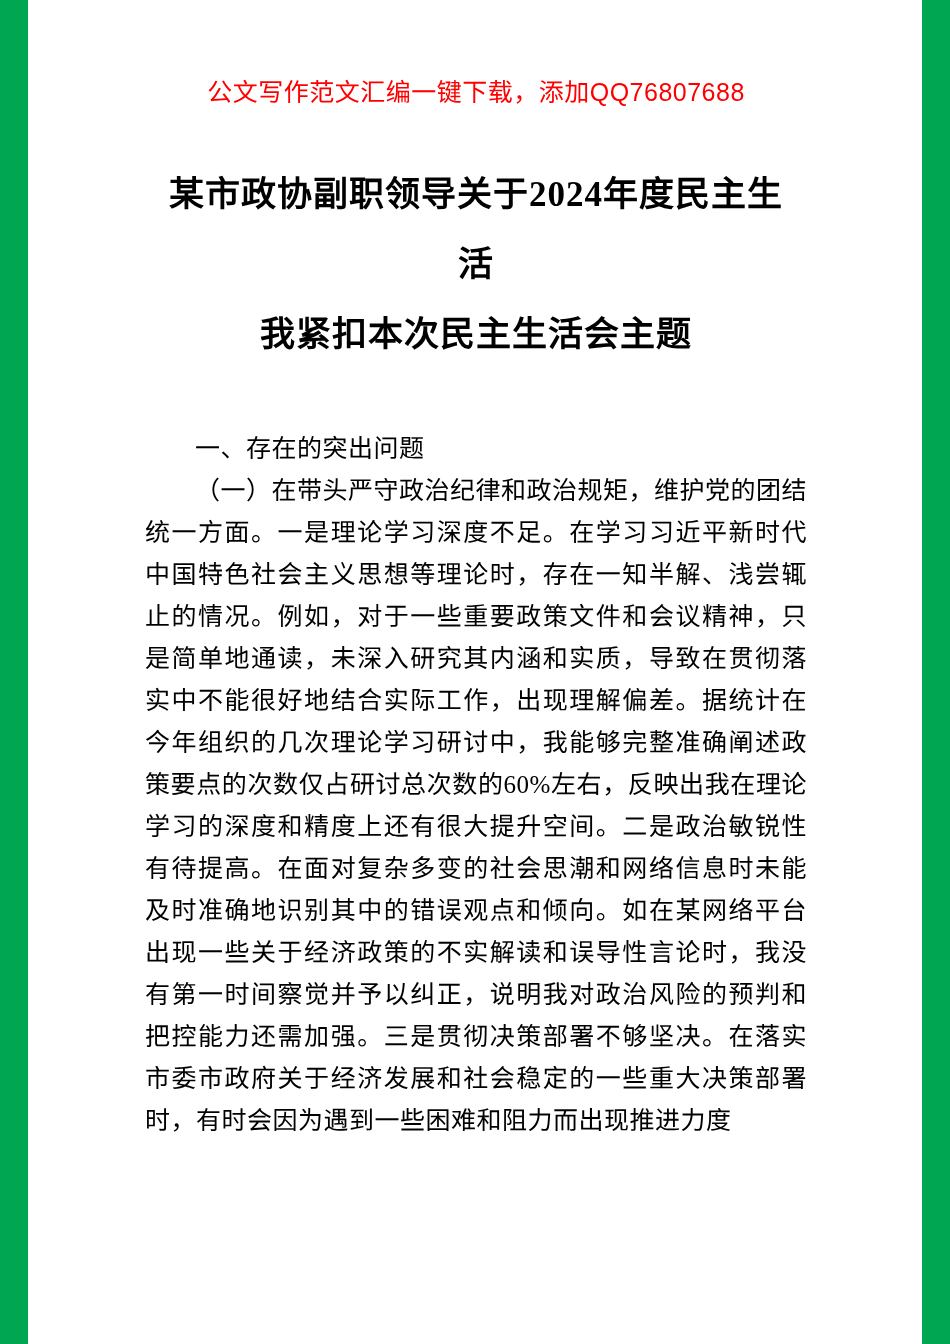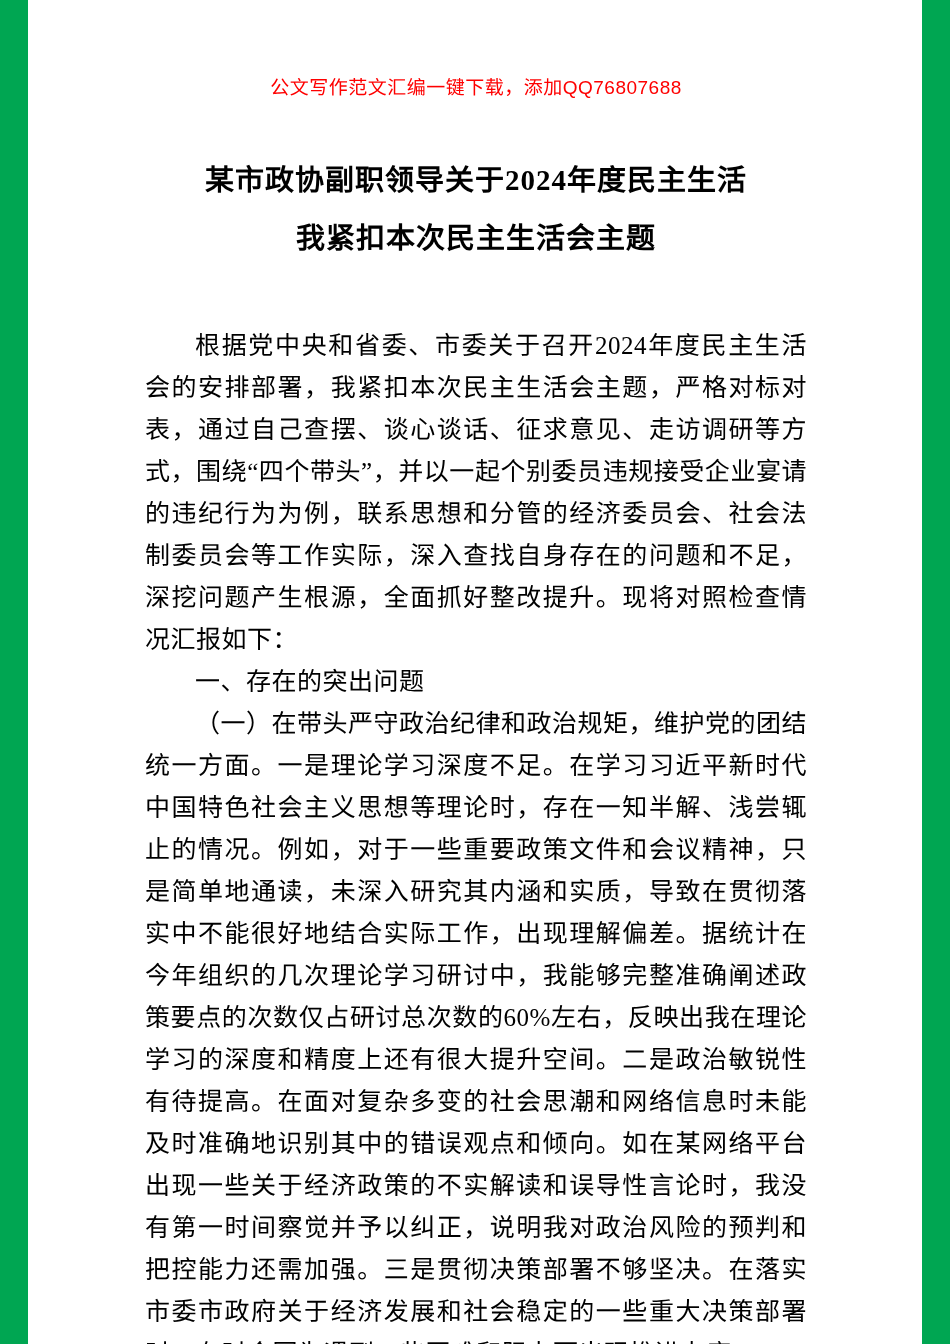--- a/index.html
+++ b/index.html
@@ -22,29 +22,29 @@
     min-height:1344px;
     margin:0 auto;
     background:var(--page-bg);
     padding:72px 115px 30px 117px;
     overflow:hidden;
   }
   .promo{
     text-align:center;
     color:var(--promo-color);
     font-family:"Liberation Sans","DejaVu Sans",sans-serif;
-    font-size:19px;
+    font-size:25px;
     font-weight:400;
     letter-spacing:0.5px;
     margin:0;
   }
   .doc-title{
     margin:52px 20px 58px 20px;
     text-align:center;
-    font-size:29px;
+    font-size:35px;
     font-weight:700;
     line-height:2.0;
     letter-spacing:1px;
   }
   .doc-title .t-line{display:block;}
   .doc-body{
     font-size:25px;
     line-height:1.68;
     text-align:justify;
     text-justify:inter-ideograph;
@@ -64,18 +64,17 @@
 <div class="page">
 
   <p class="promo">公文写作范文汇编一键下载，添加QQ76807688</p>
 
   <h1 class="doc-title">
     <span class="t-line">某市政协副职领导关于2024年度民主生活</span>
     <span class="t-line">我紧扣本次民主生活会主题</span>
   </h1>
 
   <div class="doc-body">
-    <p>根据党中央和省委、市委关于召开2024年度民主生活会的安排部署，我紧扣本次民主生活会主题，严格对标对表，通过自己查摆、谈心谈话、征求意见、走访调研等方式，围绕“四个带头”，并以一起个别委员违规接受企业宴请的违纪行为为例，联系思想和分管的经济委员会、社会法制委员会等工作实际，深入查找自身存在的问题和不足，深挖问题产生根源，全面抓好整改提升。现将对照检查情况汇报如下：</p>
     <p class="section-heading">一、存在的突出问题</p>
     <p>（一）在带头严守政治纪律和政治规矩，维护党的团结统一方面。一是理论学习深度不足。在学习习近平新时代中国特色社会主义思想等理论时，存在一知半解、浅尝辄止的情况。例如，对于一些重要政策文件和会议精神，只是简单地通读，未深入研究其内涵和实质，导致在贯彻落实中不能很好地结合实际工作，出现理解偏差。据统计在今年组织的几次理论学习研讨中，我能够完整准确阐述政策要点的次数仅占研讨总次数的60%左右，反映出我在理论学习的深度和精度上还有很大提升空间。二是政治敏锐性有待提高。在面对复杂多变的社会思潮和网络信息时未能及时准确地识别其中的错误观点和倾向。如在某网络平台出现一些关于经济政策的不实解读和误导性言论时，我没有第一时间察觉并予以纠正，说明我对政治风险的预判和把控能力还需加强。三是贯彻决策部署不够坚决。在落实市委市政府关于经济发展和社会稳定的一些重大决策部署时，有时会因为遇到一些困难和阻力而出现推进力度</p>
   </div>
 
 </div>
 
 </body></html>

